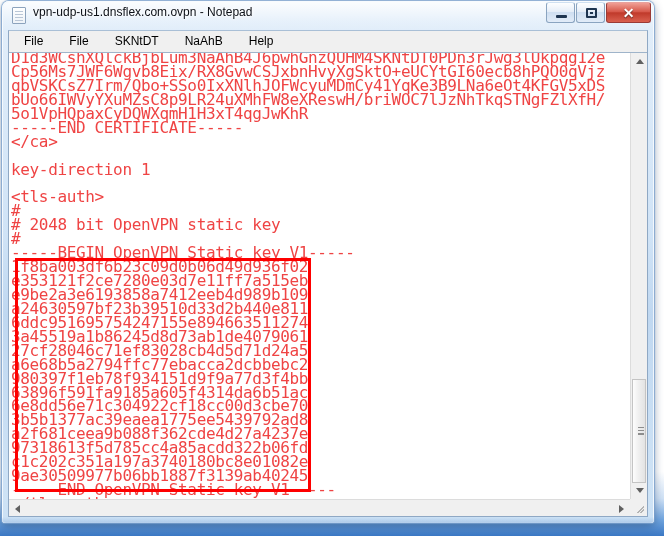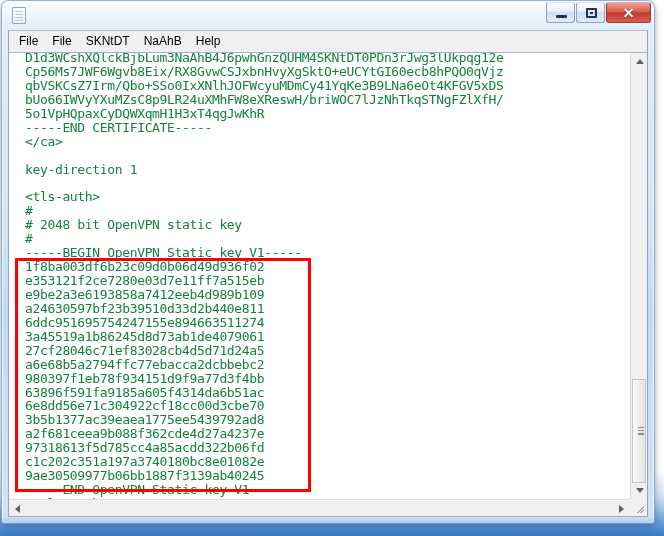--- a/index.html
+++ b/index.html
@@ -174,22 +174,23 @@
 
   
   .menubar {
     position: absolute;
     left: 0; top: 0;
     width: 100%;
     height: 21px;
     background: #f0f0f0;
     display: flex;
     align-items: center;
-    padding-left: 3px;
-    box-sizing: border-box;
+    padding-left: 8px;
+    box-sizing: border-box;
+    gap: 12px;
   }
   .menu-item {
     font-size: 12px;
     color: #000000;
     padding: 2px 7px 3px 7px;
     white-space: nowrap;
     cursor: default;
   }
 
   
@@ -206,26 +207,26 @@
   .text-canvas {
     position: absolute;
     left: 0; top: 0;
     right: 17px;
     bottom: 17px;
     overflow: hidden;
     background: #ffffff;
   }
   .text-lines {
     position: absolute;
-    left: 16px;
+    left: 2px;
     top: -2px;
     font-family: "DejaVu Sans Mono", "Liberation Mono", monospace;
-    font-size: 13px;
+    font-size: 16px;
     line-height: 13.95px;
-    color: #15803d;
+    color: #ef4444;
     white-space: pre;
     letter-spacing: -0.35px;
   }
   .text-lines div {
     height: 13.95px;
   }
 
   
   .red-box {
     position: absolute;
@@ -337,20 +338,21 @@
 
 <div class="desktop">
   <div class="desktop-faint-text"></div>
 </div>
 
 <div class="window">
   <div class="window-glass-highlight"></div>
 
   <div class="titlebar">
     <div class="title-icon"></div>
+    <div class="title-text">vpn-udp-us1.dnsflex.com.ovpn - Notepad</div>
 
     <div class="caption-buttons">
       <div class="cap-btn">
         <span class="glyph-min"></span>
       </div>
       <div class="cap-btn">
         <span class="glyph-max"></span>
       </div>
       <div class="cap-btn close">
         <span class="glyph-close">✕</span>

